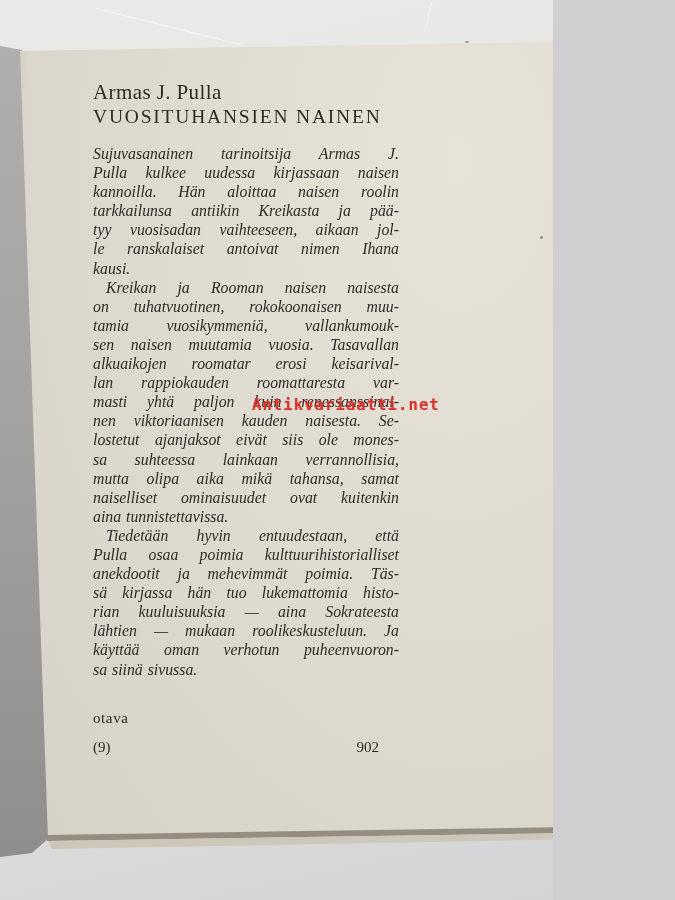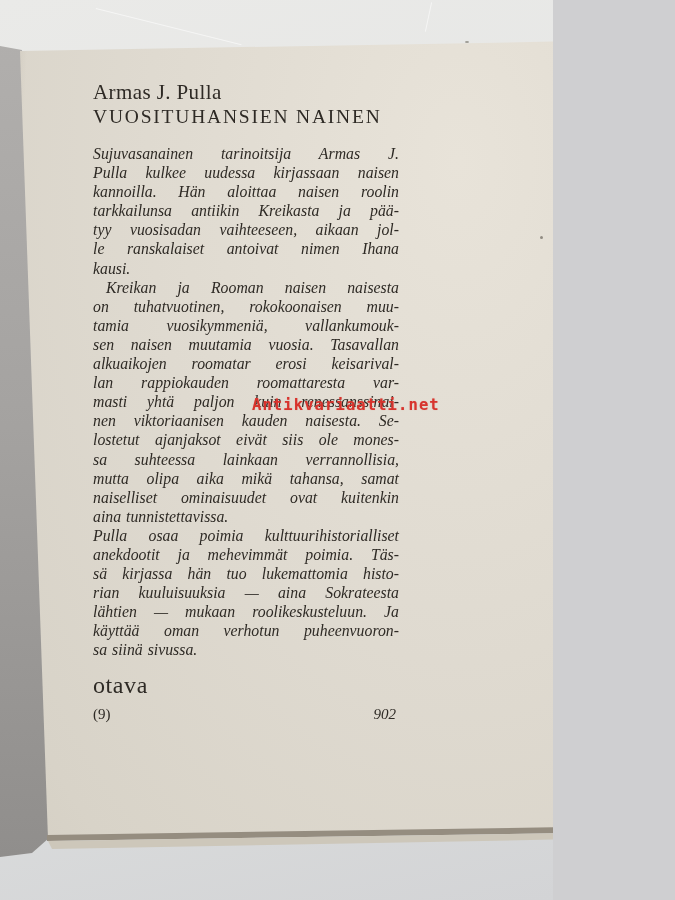--- a/index.html
+++ b/index.html
@@ -48,23 +48,23 @@
   .speck.a{left:540px;top:236px;width:3px;height:3px;opacity:.7;}
   .speck.b{left:465px;top:41px;width:4px;height:2px;opacity:.6;}
   
   .content{position:absolute;left:93px;top:80px;width:306px;color:#2e2a25;}
   .author{font-size:21px;line-height:25px;letter-spacing:.4px;}
   .title{font-size:19.5px;line-height:24px;letter-spacing:1.8px;}
   .body{margin-top:15px;font-size:15.8px;line-height:19.1px;word-spacing:1px;}
   .line{text-align:justify;text-align-last:justify;white-space:nowrap;font-style:italic;}
   .line.line-last{text-align-last:left;}
   .line.line-indent{text-indent:13px;}
-  .publisher{margin-top:14px;font-size:24px;line-height:22px;letter-spacing:.6px;}
+  .publisher{margin-top:28px;font-size:15px;line-height:22px;letter-spacing:.6px;}
   .footer-row{margin-top:9px;display:flex;justify-content:space-between;font-size:15px;line-height:18px;}
-  .footer-row .code{margin-right:3px;font-style:italic;}
+  .footer-row .code{margin-right:20px;}
   
   .watermark{
     position:absolute;left:252px;top:396px;
     font-family:"DejaVu Sans Mono",monospace;font-weight:bold;
     font-size:15.5px;letter-spacing:1.1px;color:#d7342d;
     text-shadow:0 0 1px rgba(215,52,45,.35);
     white-space:nowrap;
     text-align:center;
   }
 </style>
@@ -103,20 +103,21 @@
         <div class="line">sen naisen muutamia vuosia. Tasavallan</div>
         <div class="line">alkuaikojen roomatar erosi keisarival-</div>
         <div class="line">lan rappiokauden roomattaresta var-</div>
         <div class="line">masti yhtä paljon kuin renessanssinai-</div>
         <div class="line">nen viktoriaanisen kauden naisesta. Se-</div>
         <div class="line">lostetut ajanjaksot eivät siis ole mones-</div>
         <div class="line">sa suhteessa lainkaan verrannollisia,</div>
         <div class="line">mutta olipa aika mikä tahansa, samat</div>
         <div class="line">naiselliset ominaisuudet ovat kuitenkin</div>
         <div class="line line-last">aina tunnistettavissa.</div>
+        <div class="line line-indent">Tiedetään hyvin entuudestaan, että</div>
         <div class="line">Pulla osaa poimia kulttuurihistorialliset</div>
         <div class="line">anekdootit ja mehevimmät poimia. Täs-</div>
         <div class="line">sä kirjassa hän tuo lukemattomia histo-</div>
         <div class="line">rian kuuluisuuksia — aina Sokrateesta</div>
         <div class="line">lähtien — mukaan roolikeskusteluun. Ja</div>
         <div class="line">käyttää oman verhotun puheenvuoron-</div>
         <div class="line line-last">sa siinä sivussa.</div>
       </div>
     <div class="publisher">otava</div>
     <div class="footer-row">

